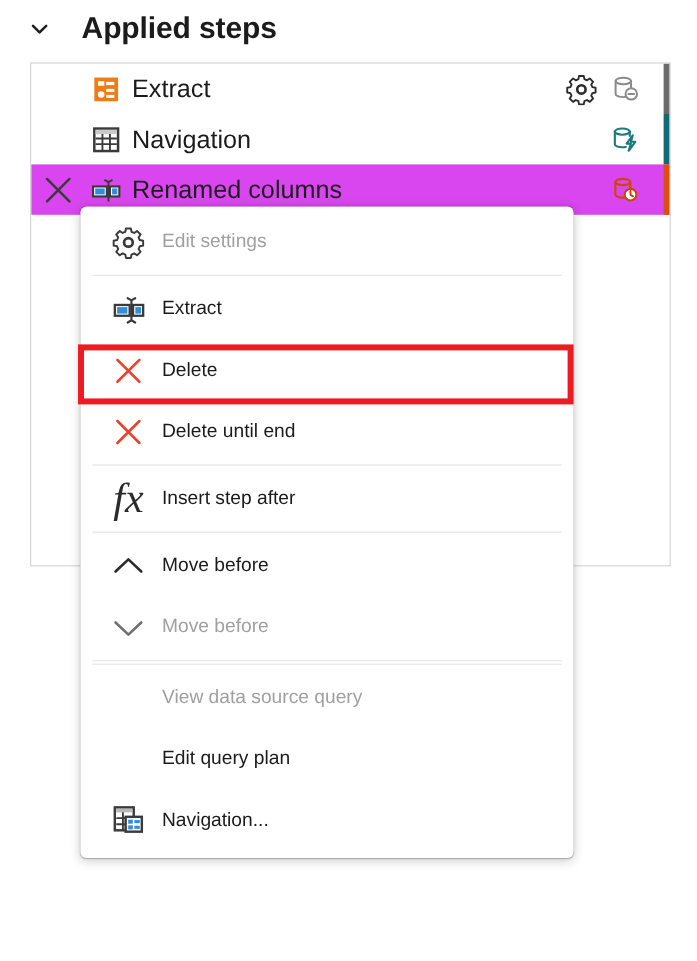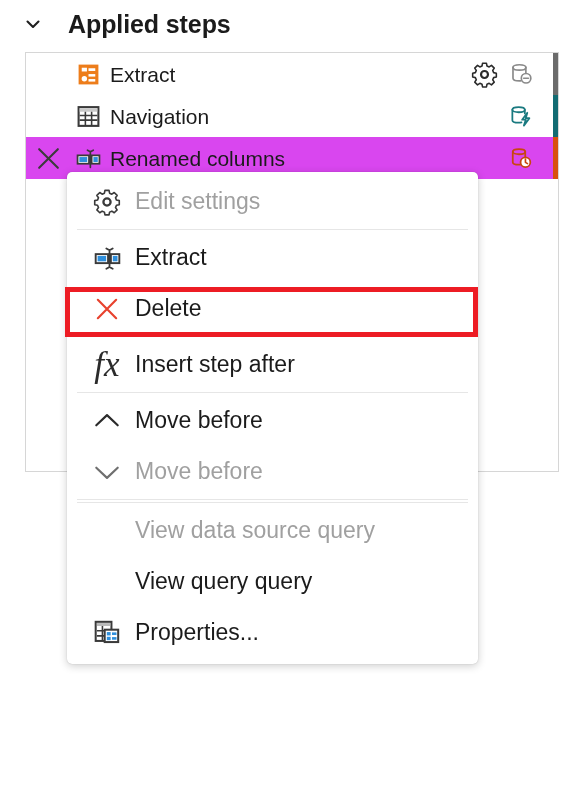--- a/index.html
+++ b/index.html
@@ -125,21 +125,21 @@
   }
   .mi-icon {
     width: 56px;
     flex: 0 0 56px;
     display: flex;
     align-items: center;
     justify-content: center;
   }
   .mi-icon svg { display: block; }
   .mi-label {
-    font-size: 23px;
+    font-size: 16px;
     color: #1b1b1b;
     white-space: nowrap;
     line-height: 1;
   }
   .menu-item.disabled .mi-label { color: #a0a0a0; }
   .menu-sep {
     height: 1px;
     background: #e6e6e6;
     margin: 2px 10px;
   }
@@ -285,20 +285,28 @@
 
   <div class="menu-item">
     <span class="mi-icon">
       <svg viewBox="0 0 26 26" width="28" height="28" aria-hidden="true">
         <path d="M4.5 4.5 L21.5 21.5 M21.5 4.5 L4.5 21.5" stroke="#E8422E" stroke-width="2" stroke-linecap="round"></path>
       </svg>
     </span>
     <span class="mi-label">Delete</span>
   </div>
 
+  <div class="menu-item">
+    <span class="mi-icon">
+      <svg viewBox="0 0 26 26" width="28" height="28" aria-hidden="true">
+        <path d="M4.5 4.5 L21.5 21.5 M21.5 4.5 L4.5 21.5" stroke="#E8422E" stroke-width="2" stroke-linecap="round"></path>
+      </svg>
+    </span>
+    <span class="mi-label">Delete until end</span>
+  </div>
   <div class="menu-sep"></div>
 
   <div class="menu-item">
     <span class="mi-icon">
       <span style="font-family:'Liberation Serif', serif; font-style:italic; font-size:35px; color:#2b2b2b; line-height:1;">fx</span>
     </span>
     <span class="mi-label">Insert step after</span>
   </div>
   <div class="menu-sep"></div>
 
@@ -323,34 +331,34 @@
 
   <div class="menu-sep"></div>
 
   <div class="menu-item disabled">
     <span class="mi-icon"></span>
     <span class="mi-label">View data source query</span>
   </div>
 
   <div class="menu-item">
     <span class="mi-icon"></span>
-    <span class="mi-label">View query query</span>
+    <span class="mi-label">Edit query plan</span>
   </div>
 
   <div class="menu-item">
     <span class="mi-icon">
       <svg viewBox="0 0 24 24" width="27" height="27" aria-hidden="true">
         <rect x="1.5" y="2.5" width="14" height="17" fill="#ffffff" stroke="#3a3a3a" stroke-width="1.8"></rect>
         <rect x="2.6" y="3.6" width="11.8" height="2.6" fill="#b8b8b8"></rect>
         <path d="M2.6 10.5h12M2.6 15h12M7.5 6.2v13" stroke="#3a3a3a" stroke-width="1.4"></path>
         <rect x="9.5" y="9.5" width="12" height="11" fill="#ffffff" stroke="#3a3a3a" stroke-width="1.8"></rect>
         <rect x="11.4" y="11.6" width="3.4" height="3" fill="#2f8fdc"></rect>
         <rect x="16" y="11.9" width="4" height="2.3" fill="#2f8fdc"></rect>
         <rect x="11.4" y="15.8" width="3.4" height="3" fill="#2f8fdc"></rect>
         <rect x="16" y="16.1" width="4" height="2.3" fill="#2f8fdc"></rect>
       </svg>
     </span>
-    <span class="mi-label">Properties...</span>
+    <span class="mi-label">Navigation...</span>
   </div>
 
 </div>
 
 <div class="highlight-box"></div>
 
 </body></html>

